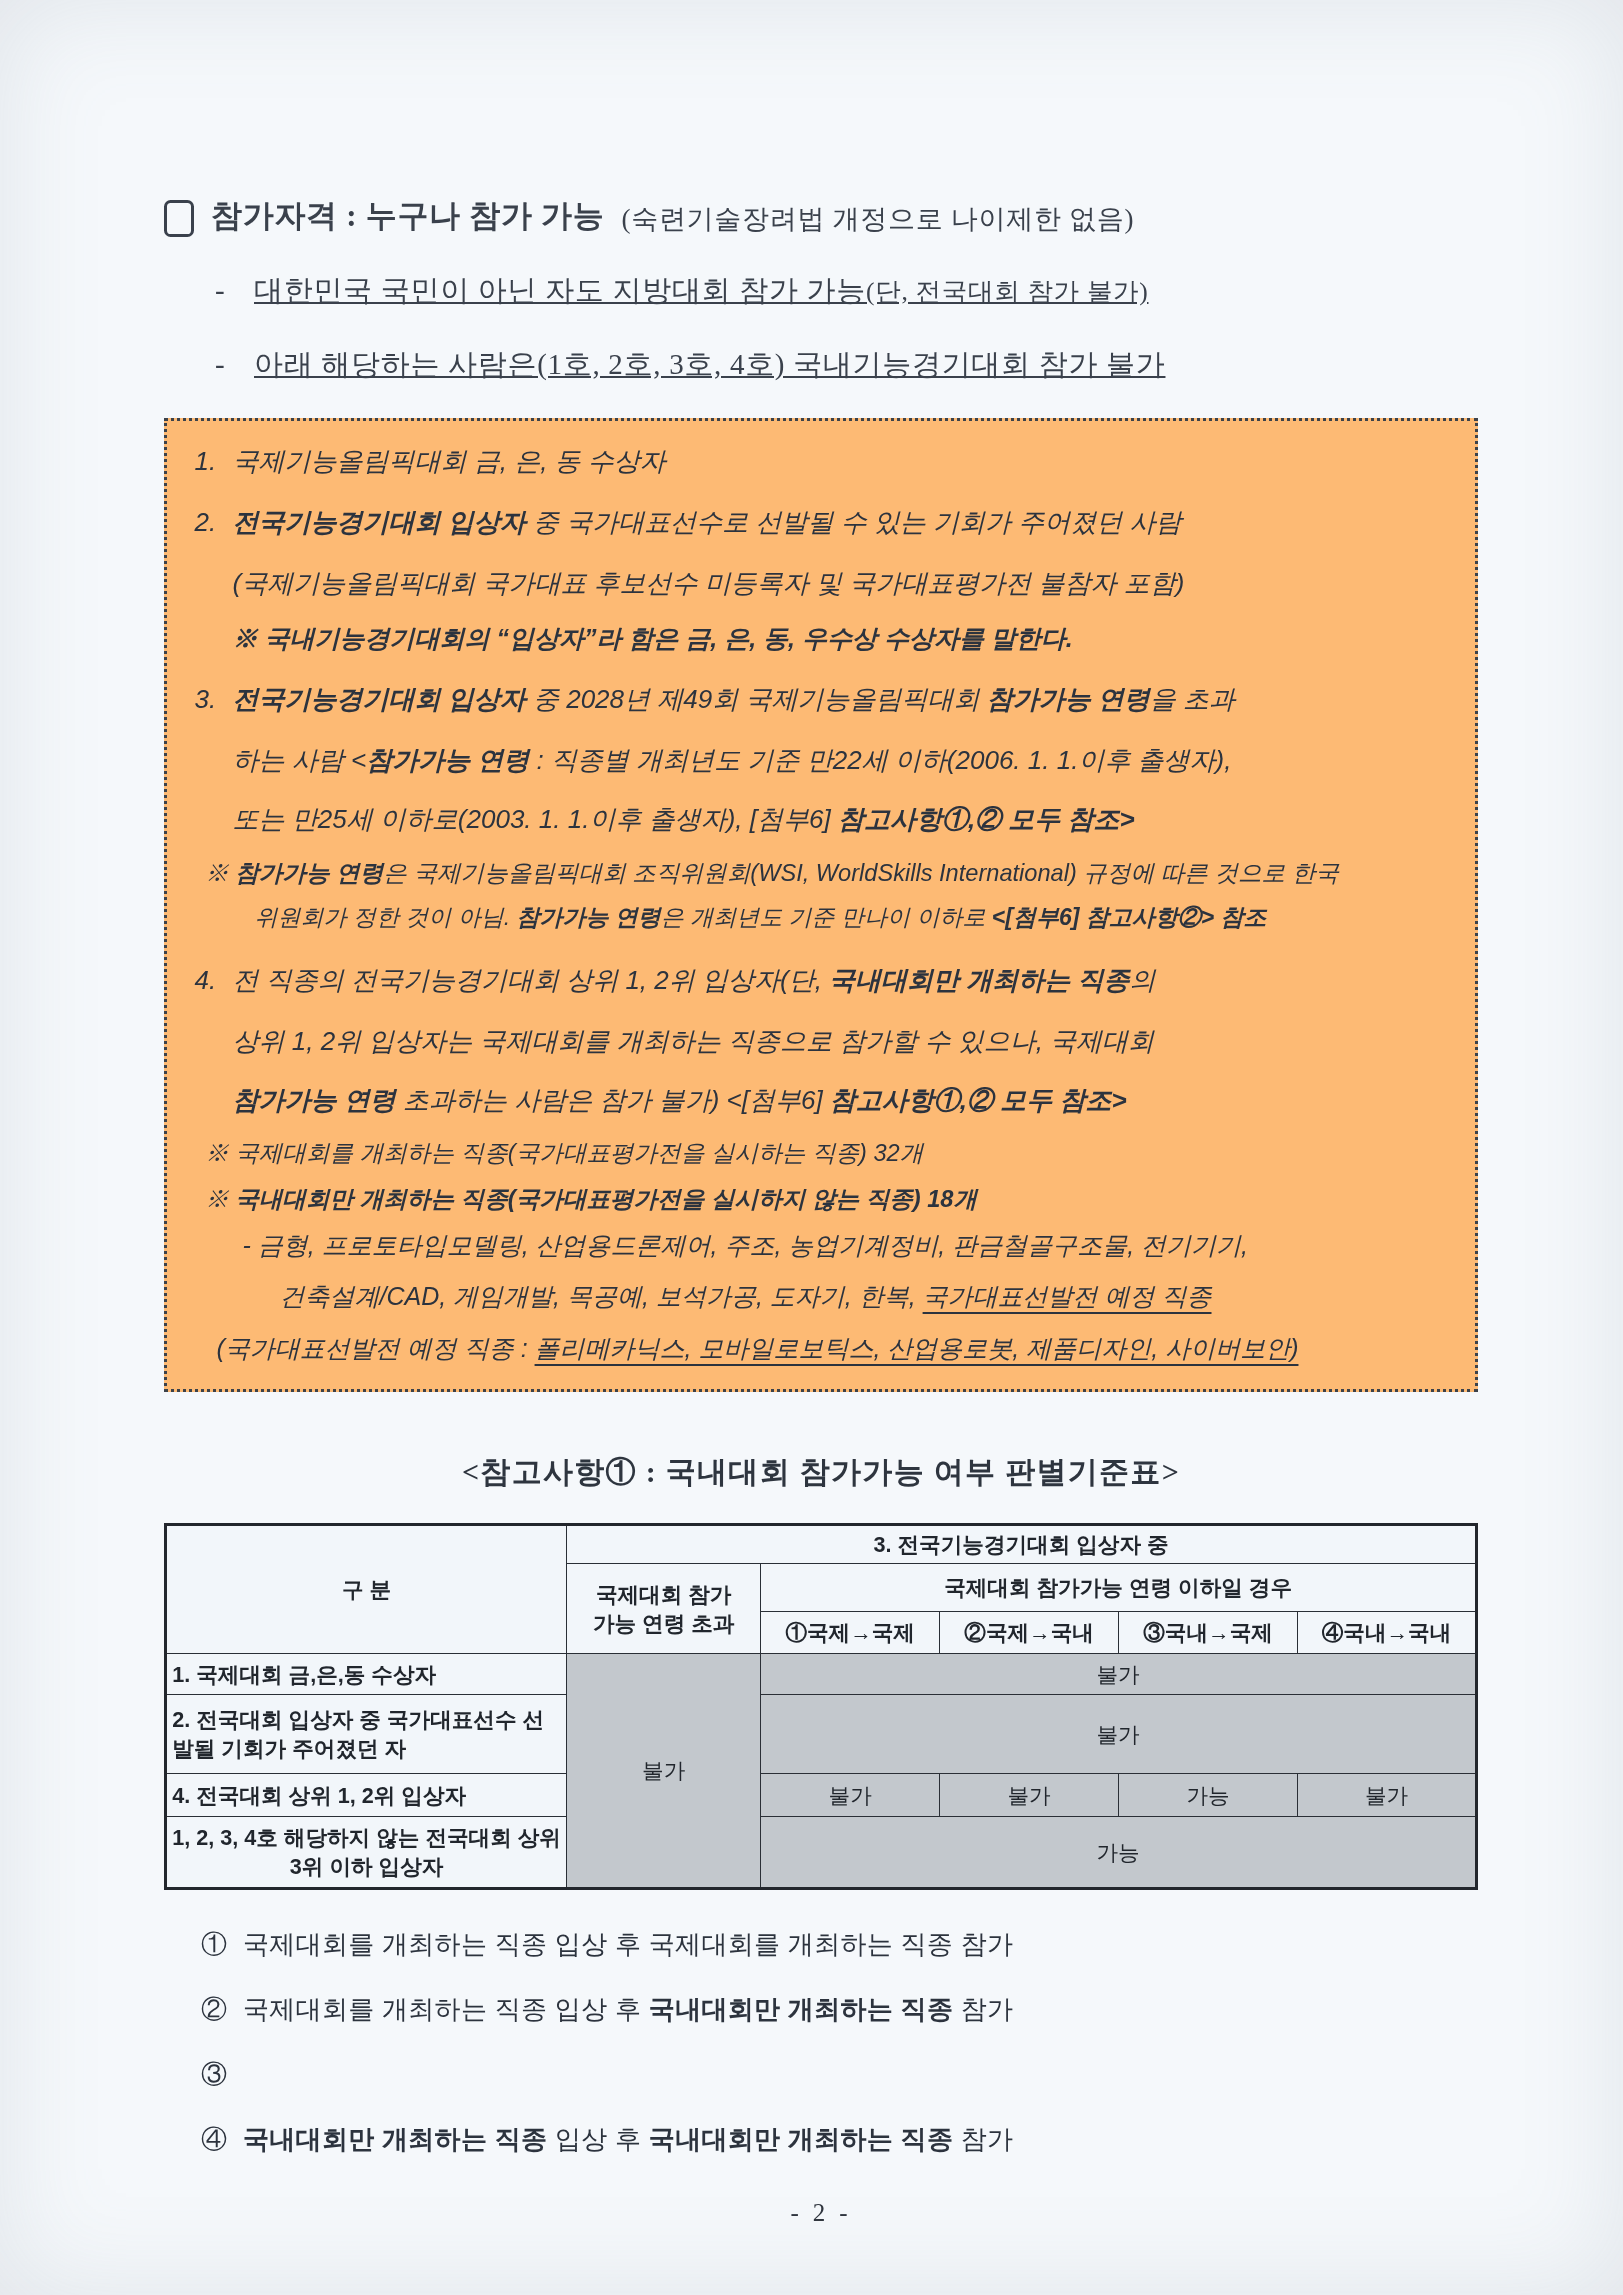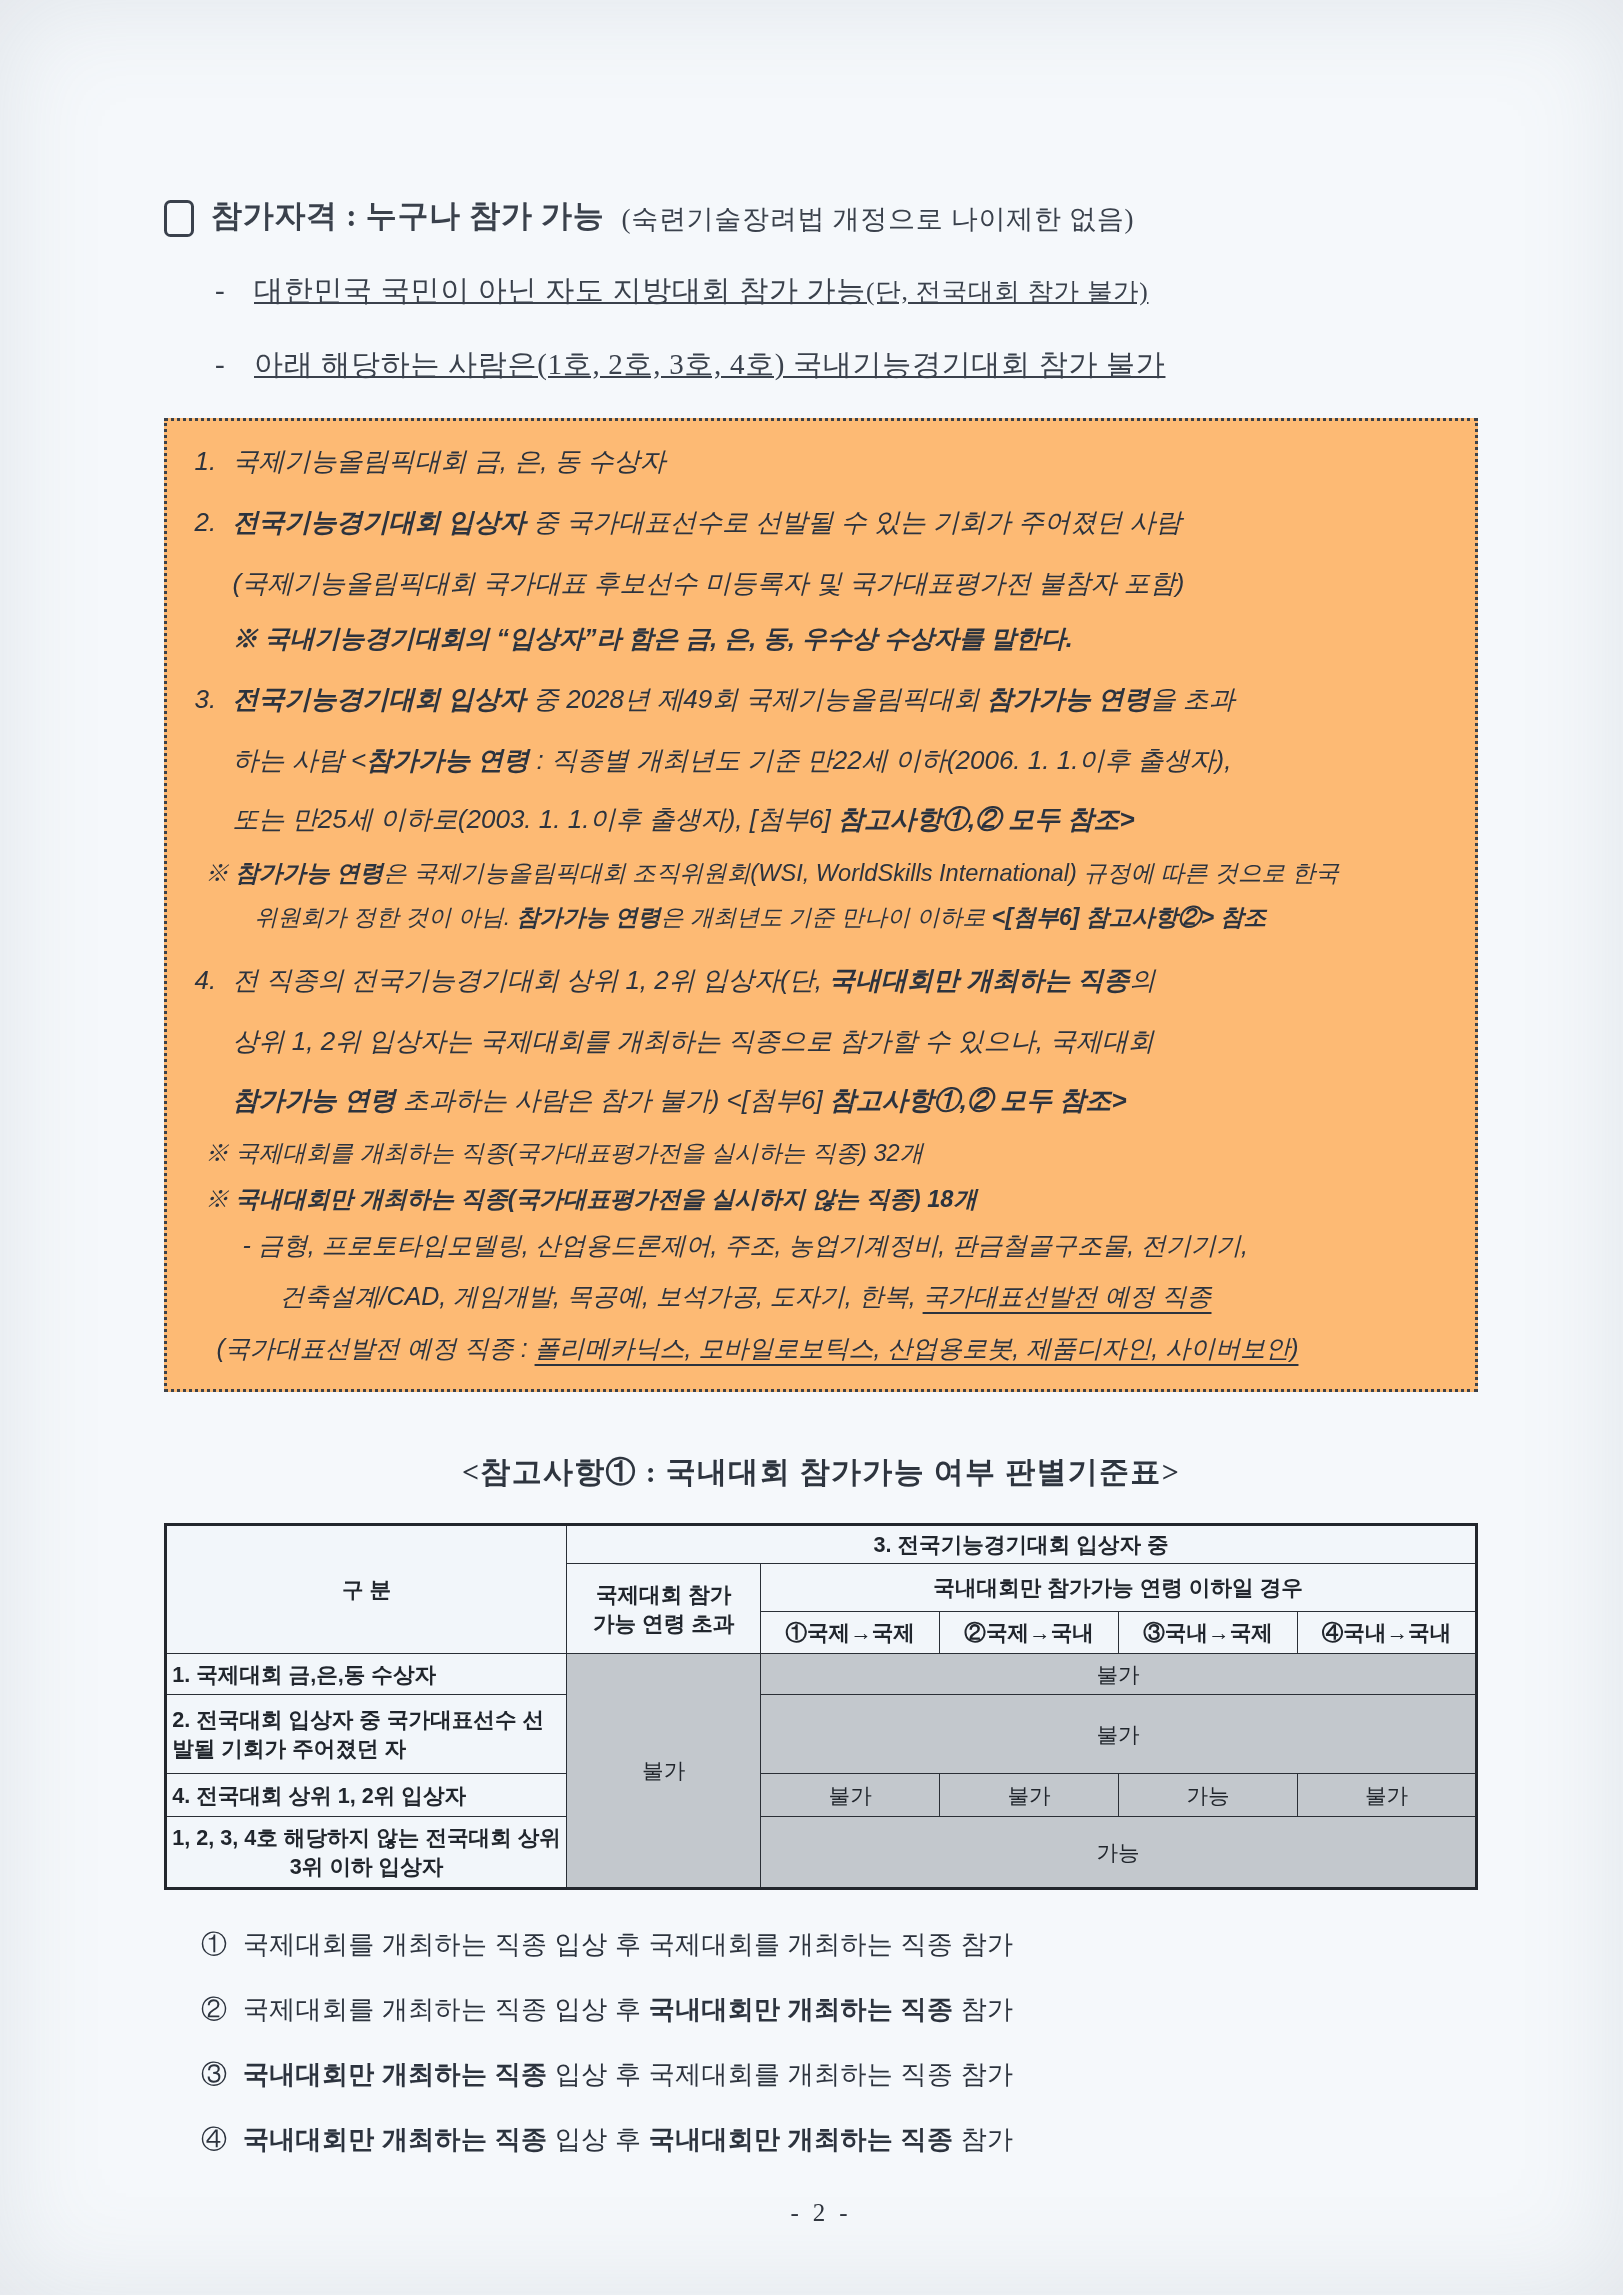--- a/index.html
+++ b/index.html
@@ -165,21 +165,21 @@
     <thead>
       <tr class="h1">
         <th rowspan="3">구 분</th>
         <th colspan="5">3. 전국기능경기대회 입상자 중</th>
       </tr>
       <tr class="h2">
         <th rowspan="2">
           <span>국제대회 참가</span><br>
           <span>가능 연령 초과</span>
         </th>
-        <th colspan="4">국내대회만 참가가능 연령 이하일 경우</th>
+        <th colspan="4">국제대회 참가가능 연령 이하일 경우</th>
       </tr>
       <tr class="h3">
         <th>①국제→국제</th>
         <th>②국제→국내</th>
         <th>③국내→국제</th>
         <th>④국내→국내</th>
       </tr>
     </thead>
     <tbody>
       <tr class="r1">
@@ -209,21 +209,20 @@
     <div class="circle-item">
       <span class="mk">①</span>
       <span><span>국제대회를 개최하는 직종 입상 후 국제대회를 개최하는 직종 참가</span></span>
     </div>
     <div class="circle-item">
       <span class="mk">②</span>
       <span><span>국제대회를 개최하는 직종 입상 후 </span><span class="b">국내대회만 개최하는 직종</span><span> 참가</span></span>
     </div>
     <div class="circle-item">
       <span class="mk">③</span>
-      <span><span class="b">국내대회만 개최하는 직종</span><span> 입상 후 국제대회를 개최하는 직종 참가</span></span>
     </div>
     <div class="circle-item">
       <span class="mk">④</span>
       <span><span class="b">국내대회만 개최하는 직종</span><span> 입상 후 </span><span class="b">국내대회만 개최하는 직종</span><span> 참가</span></span>
     </div>
   </div>
 
   <div class="page-num">- 2 -</div>
 
 </div>

